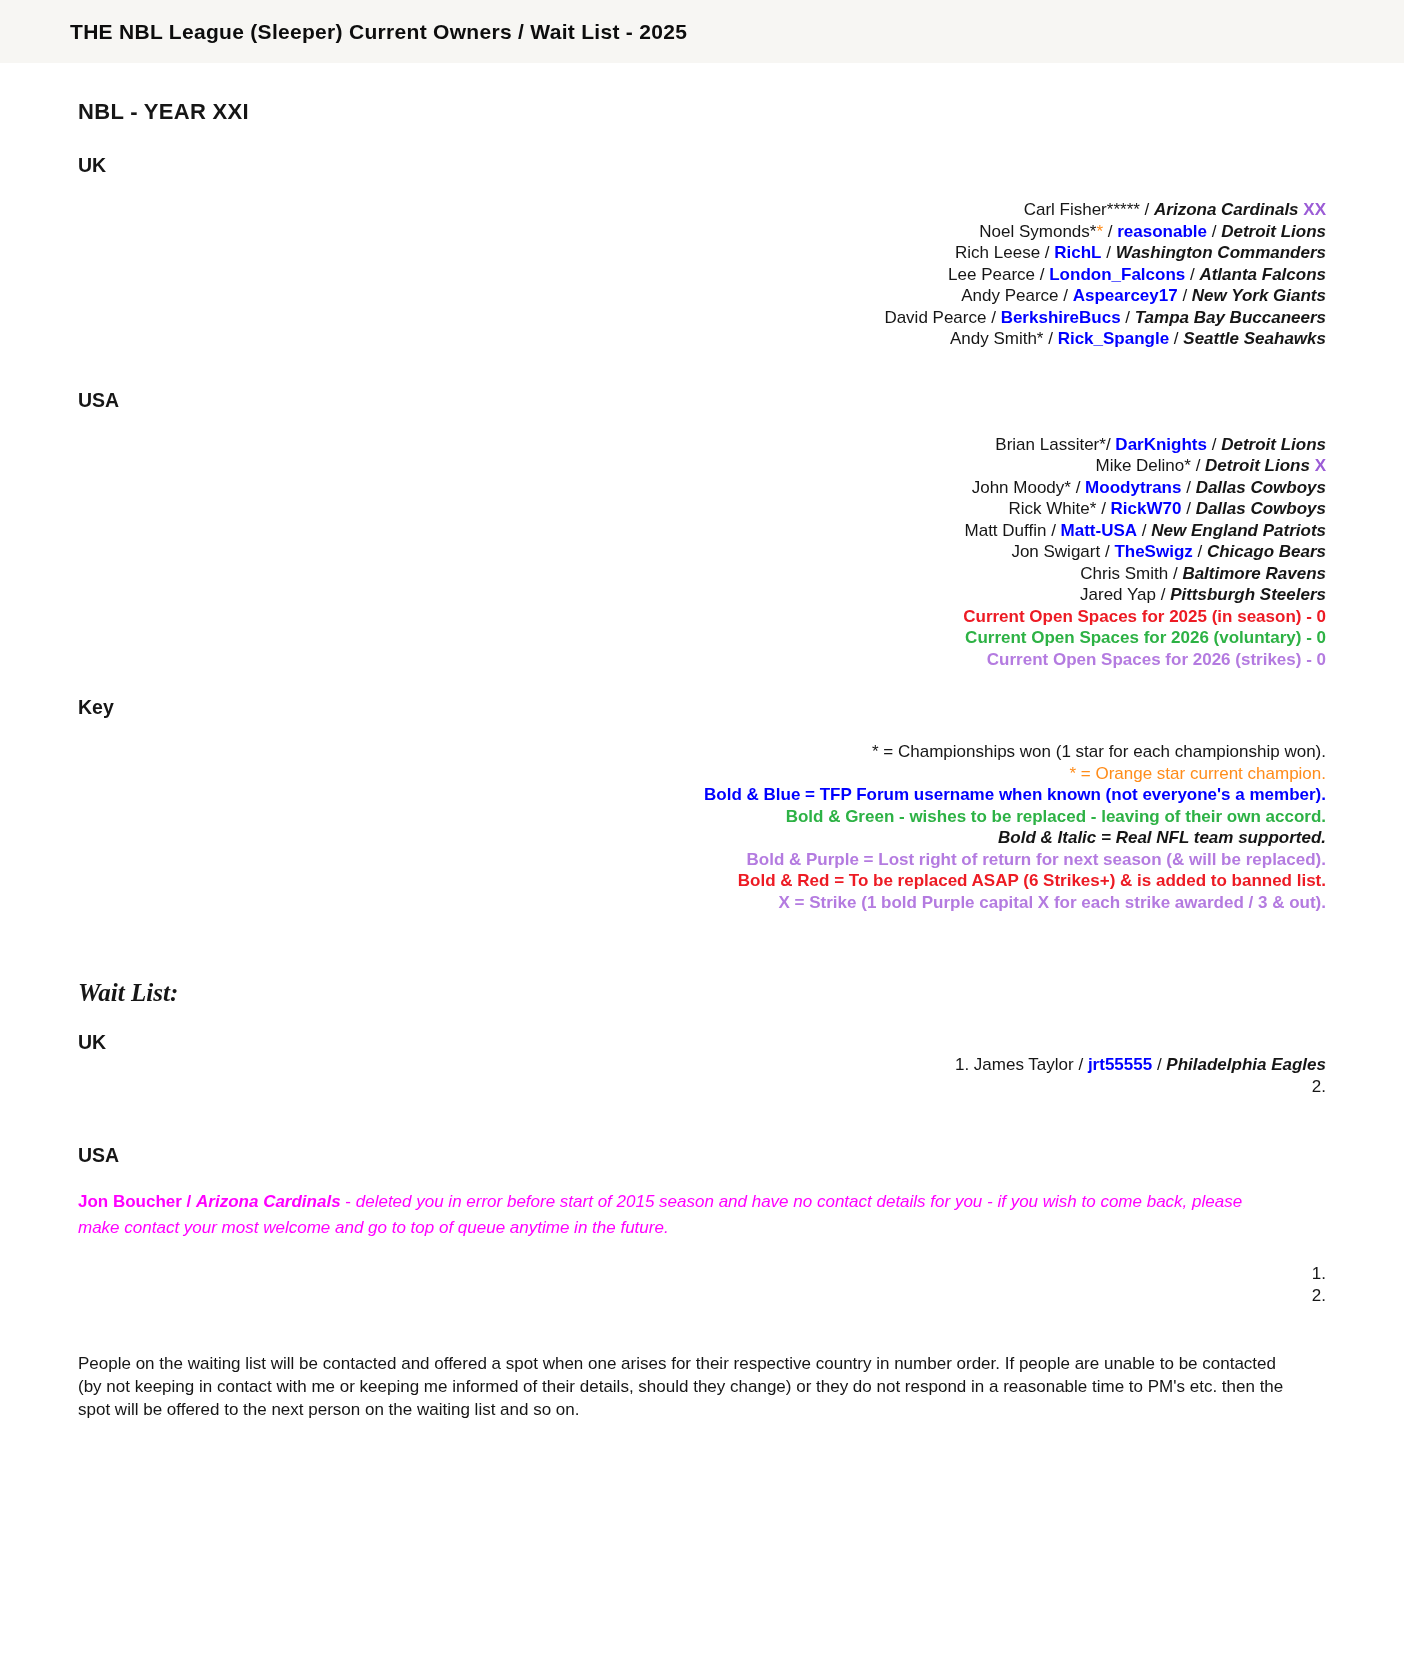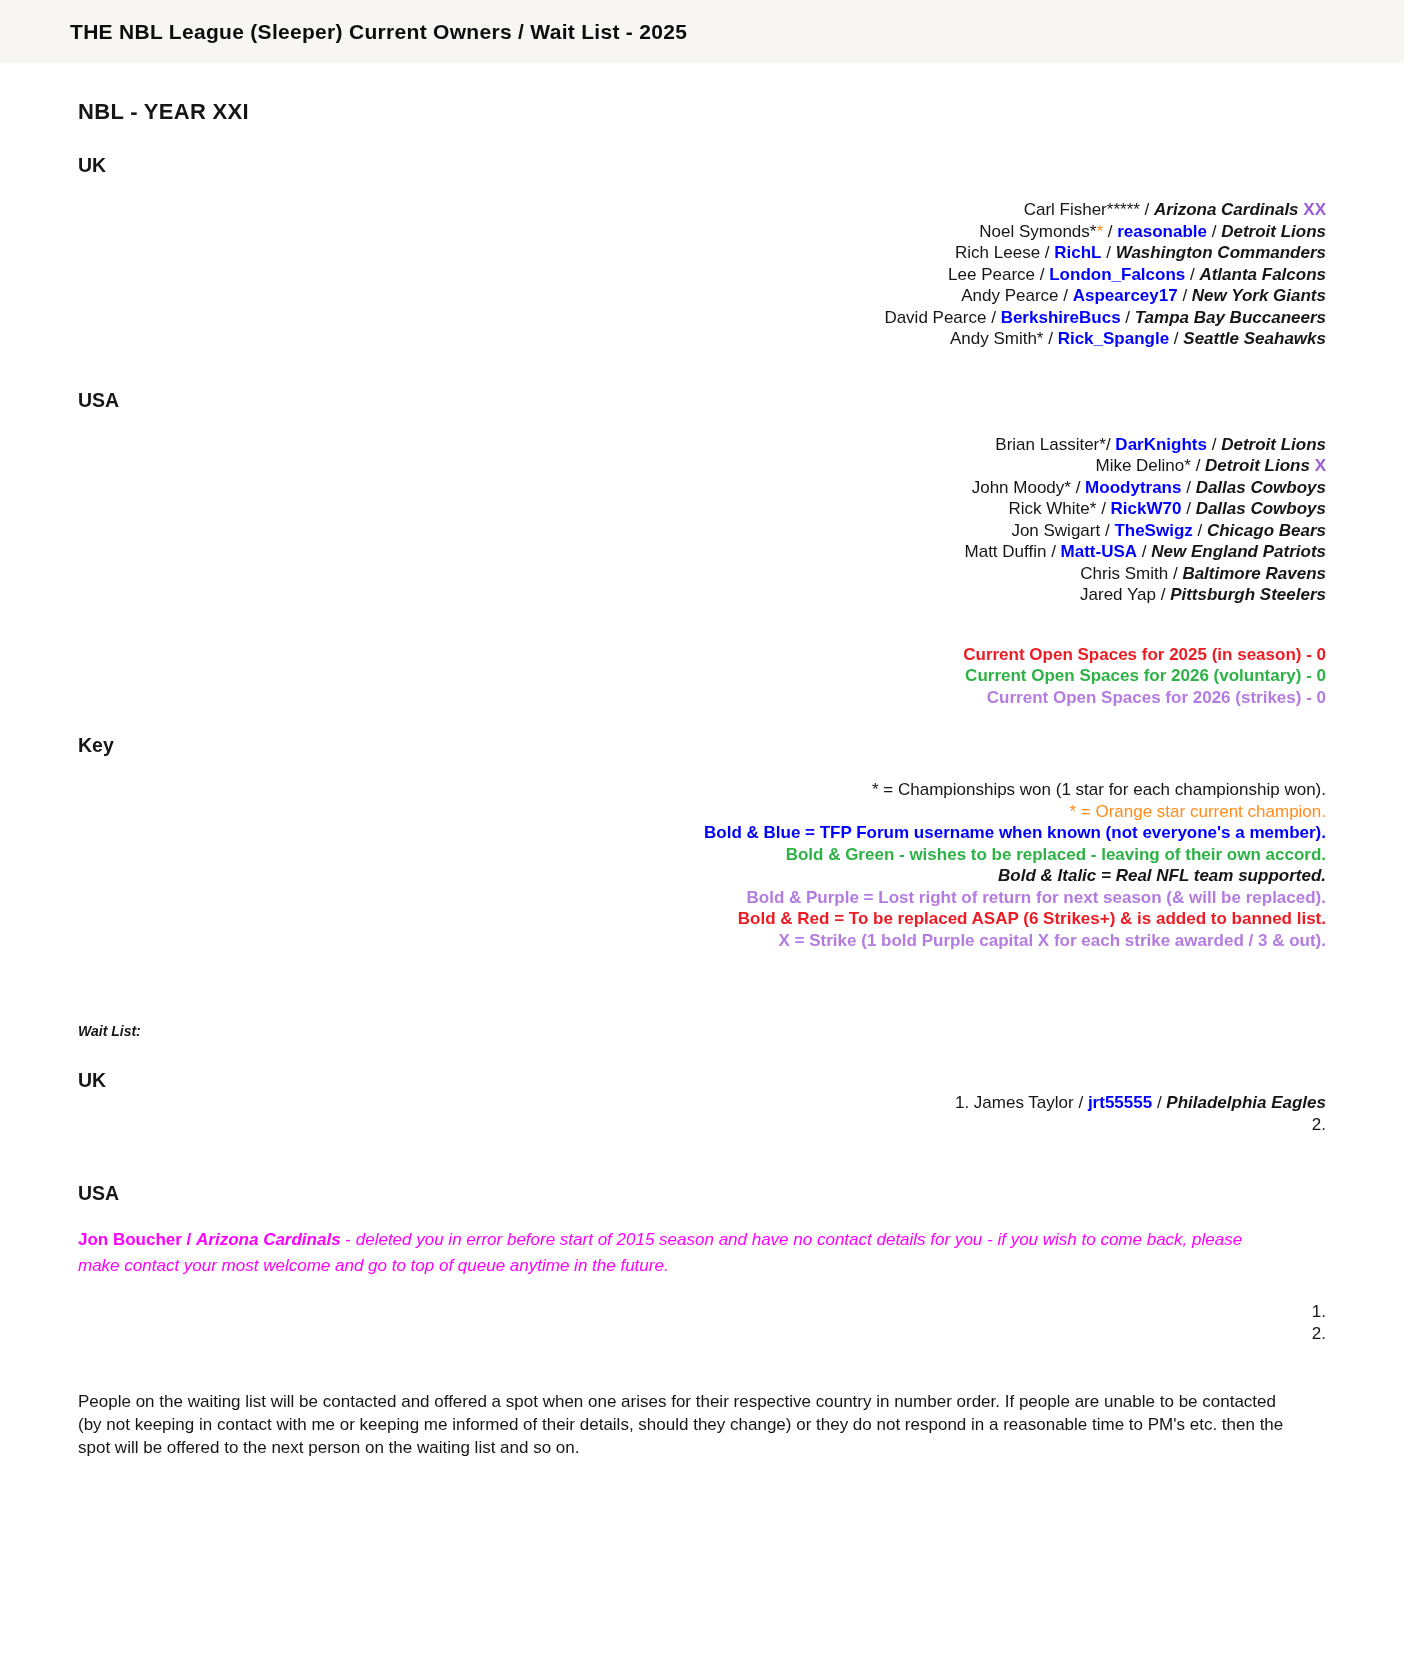--- a/index.html
+++ b/index.html
@@ -47,30 +47,31 @@
     font-size: 19.5px;
     font-weight: 700;
     line-height: 24px;
   }
   .mt-uk     { margin-top: 28px; }
   .mt-usa    { margin-top: 38px; }
   .mt-key    { margin-top: 25px; }
   .mt-wluk   { margin-top: 25px; }
   .mt-wlusa  { margin-top: 46px; }
   .owner-list, .key-list { margin-top: 22px; }
-  .open-spaces { margin-top: 38px; }
+  .open-spaces { }
   .entry-list { }
   .entry-list.mt-sm { margin-top: 22px; }
   .line { line-height: 21.5px; text-align: right; }
   .waitlist-heading {
     margin-top: 68px;
-    font-size: 14px;
+    font-size: 25px;
     font-weight: 700;
     font-style: italic;
     line-height: 24px;
+    font-family: Liberation Serif, serif;
   }
   .note {
     margin: 22px 0 0 0;
     line-height: 26px;
     max-width: 1210px;
   }
   .footer-note {
     margin: 46px 0 0 0;
     line-height: 23px;
     max-width: 1215px;
@@ -108,22 +109,22 @@
       <div class="line"><span>David Pearce</span><span> / </span><span class="b blue">BerkshireBucs</span><span> / </span><span class="bi">Tampa Bay Buccaneers</span></div>
       <div class="line"><span>Andy Smith*</span><span> / </span><span class="b blue">Rick_Spangle</span><span> / </span><span class="bi">Seattle Seahawks</span></div>
     </div>
 
   <div class="section-heading mt-usa">USA</div>
   <div class="owner-list">
       <div class="line"><span>Brian Lassiter*</span><span>/ </span><span class="b blue">DarKnights</span><span> / </span><span class="bi">Detroit Lions</span></div>
       <div class="line"><span>Mike Delino*</span><span> / </span><span class="bi">Detroit Lions</span><span> </span><span class="b purple">X</span></div>
       <div class="line"><span>John Moody*</span><span> / </span><span class="b blue">Moodytrans</span><span> / </span><span class="bi">Dallas Cowboys</span></div>
       <div class="line"><span>Rick White*</span><span> / </span><span class="b blue">RickW70</span><span> / </span><span class="bi">Dallas Cowboys</span></div>
+      <div class="line"><span>Matt Duffin</span><span> / </span><span class="b blue">Matt-USA</span><span> / </span><span class="bi">New England Patriots</span></div>
       <div class="line"><span>Jon Swigart</span><span> / </span><span class="b blue">TheSwigz</span><span> / </span><span class="bi">Chicago Bears</span></div>
-      <div class="line"><span>Matt Duffin</span><span> / </span><span class="b blue">Matt-USA</span><span> / </span><span class="bi">New England Patriots</span></div>
       <div class="line"><span>Chris Smith</span><span> / </span><span class="bi">Baltimore Ravens</span></div>
       <div class="line"><span>Jared Yap</span><span> / </span><span class="bi">Pittsburgh Steelers</span></div>
     </div>
 
   <div class="open-spaces">
       <div class="line"><span class="b red">Current Open Spaces for 2025 (in season) - 0</span></div>
       <div class="line"><span class="b green">Current Open Spaces for 2026 (voluntary) - 0</span></div>
       <div class="line"><span class="b lpurple">Current Open Spaces for 2026 (strikes) - 0</span></div>
     </div>
 

